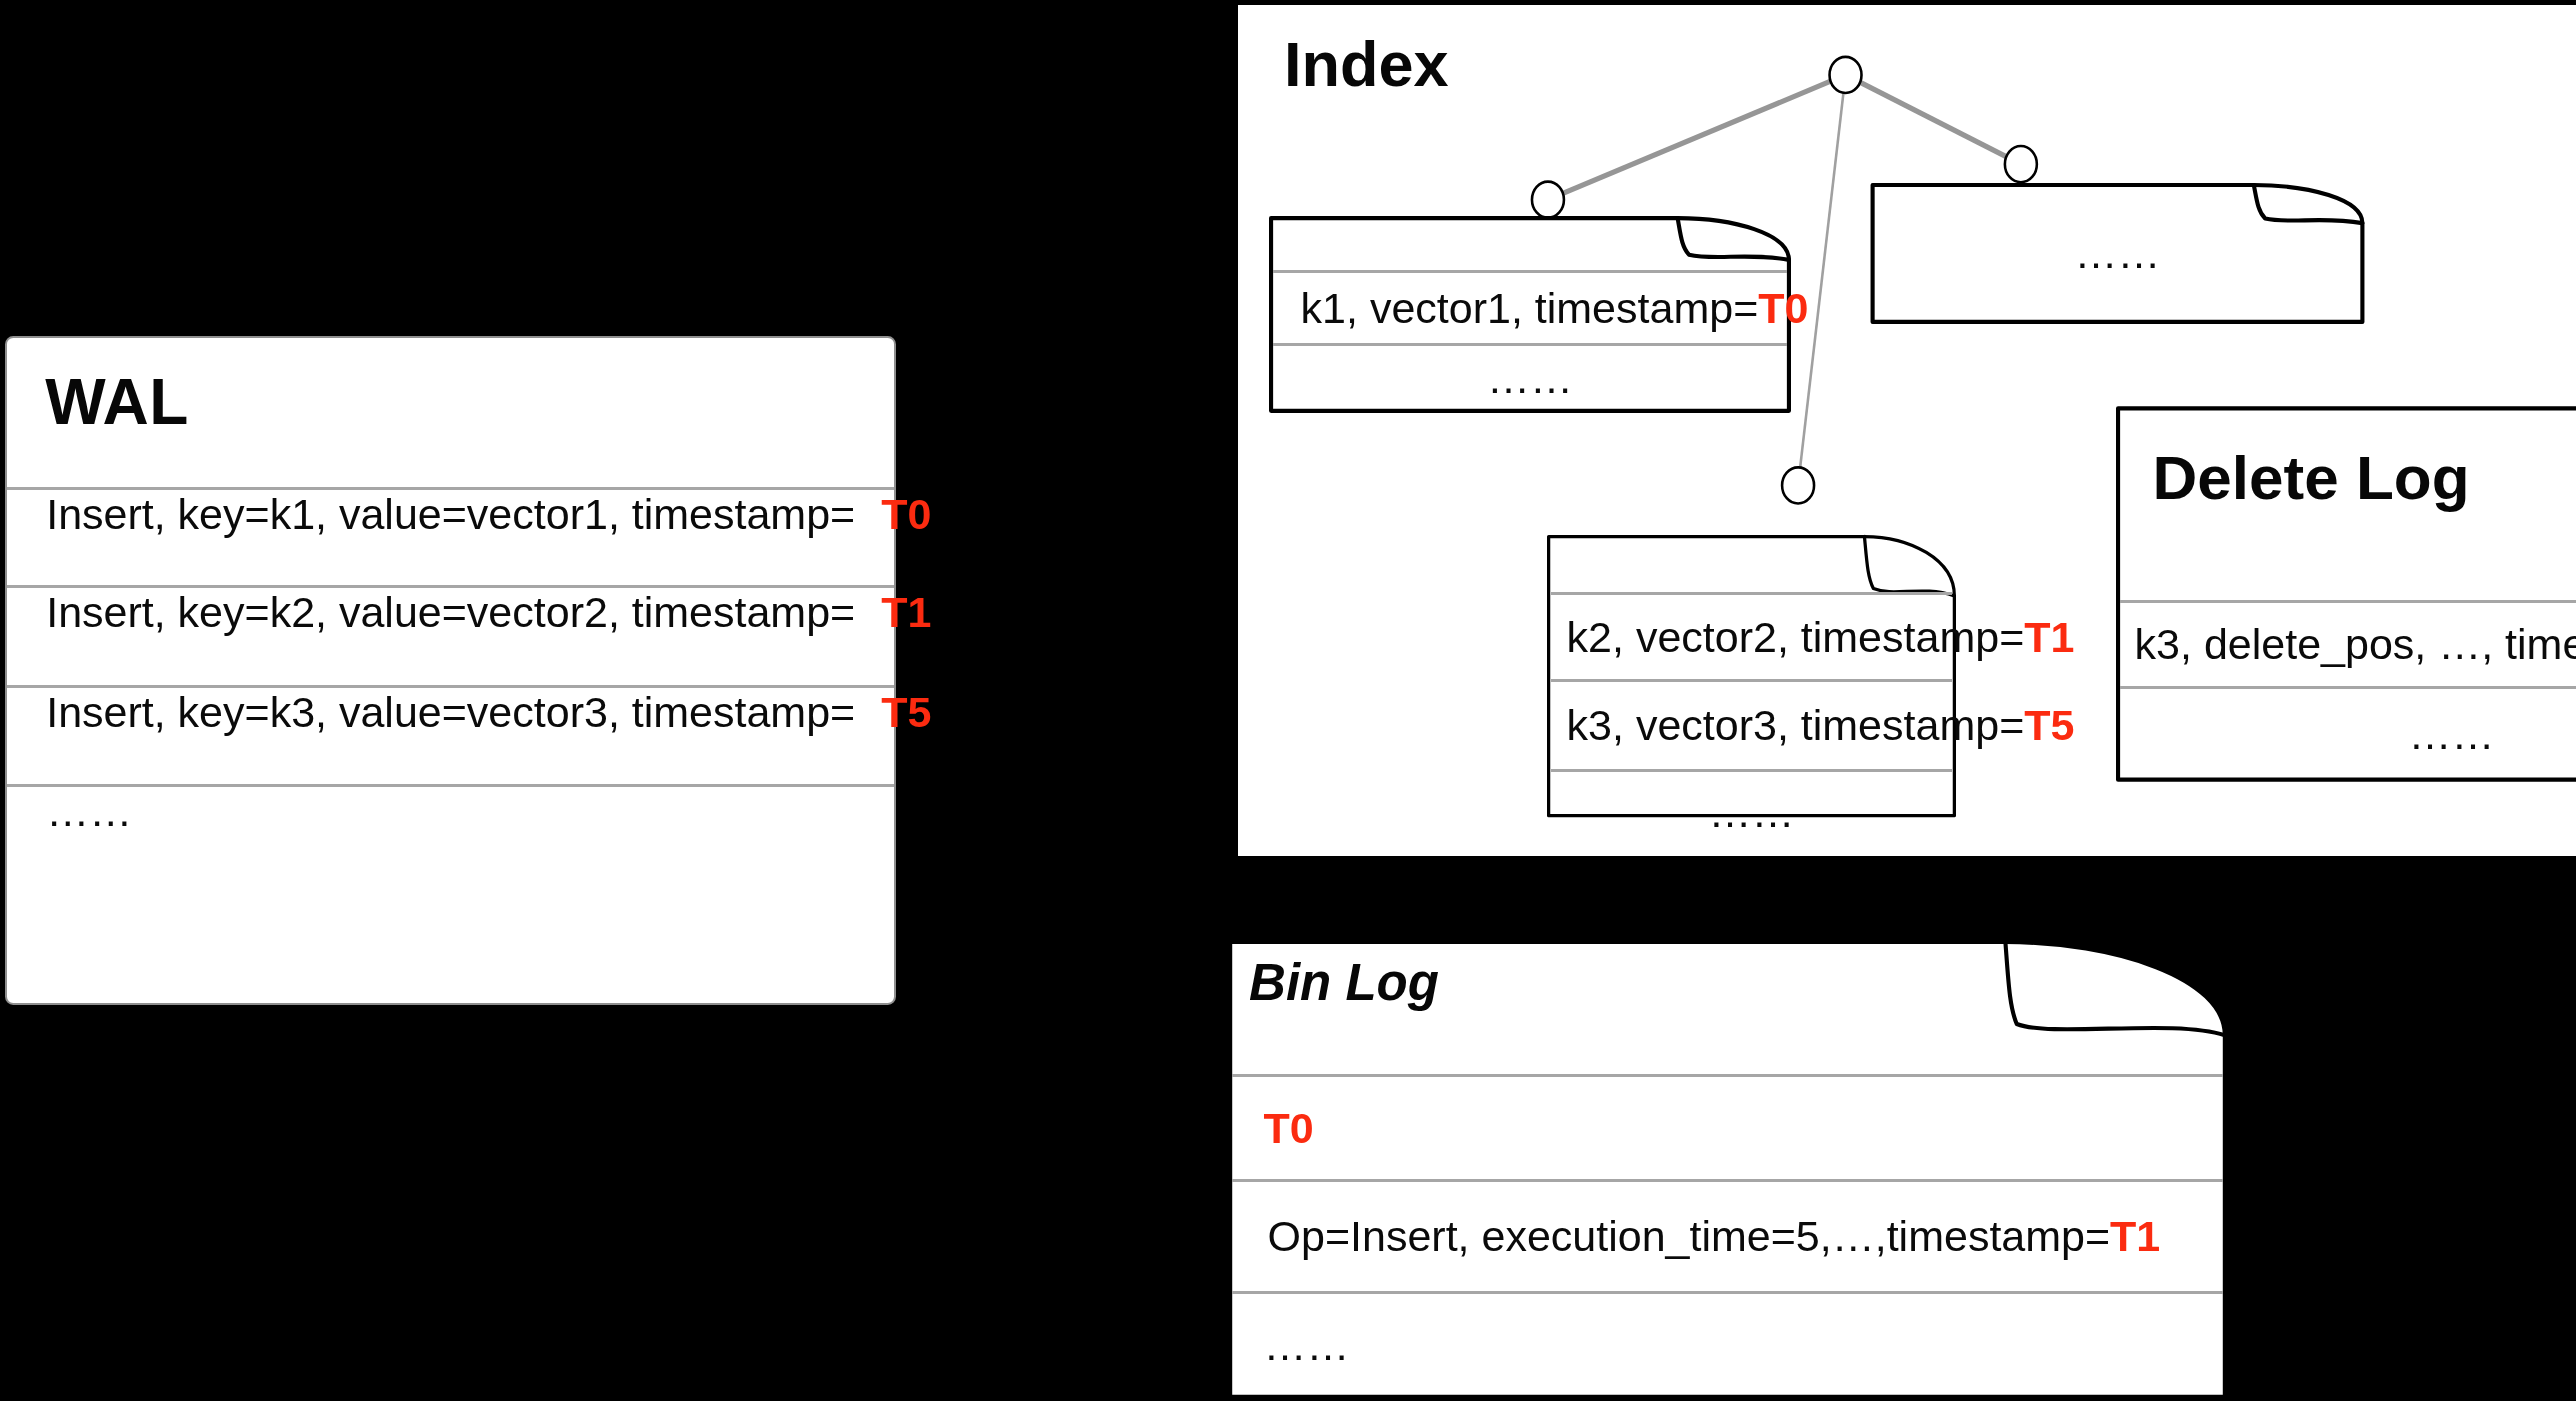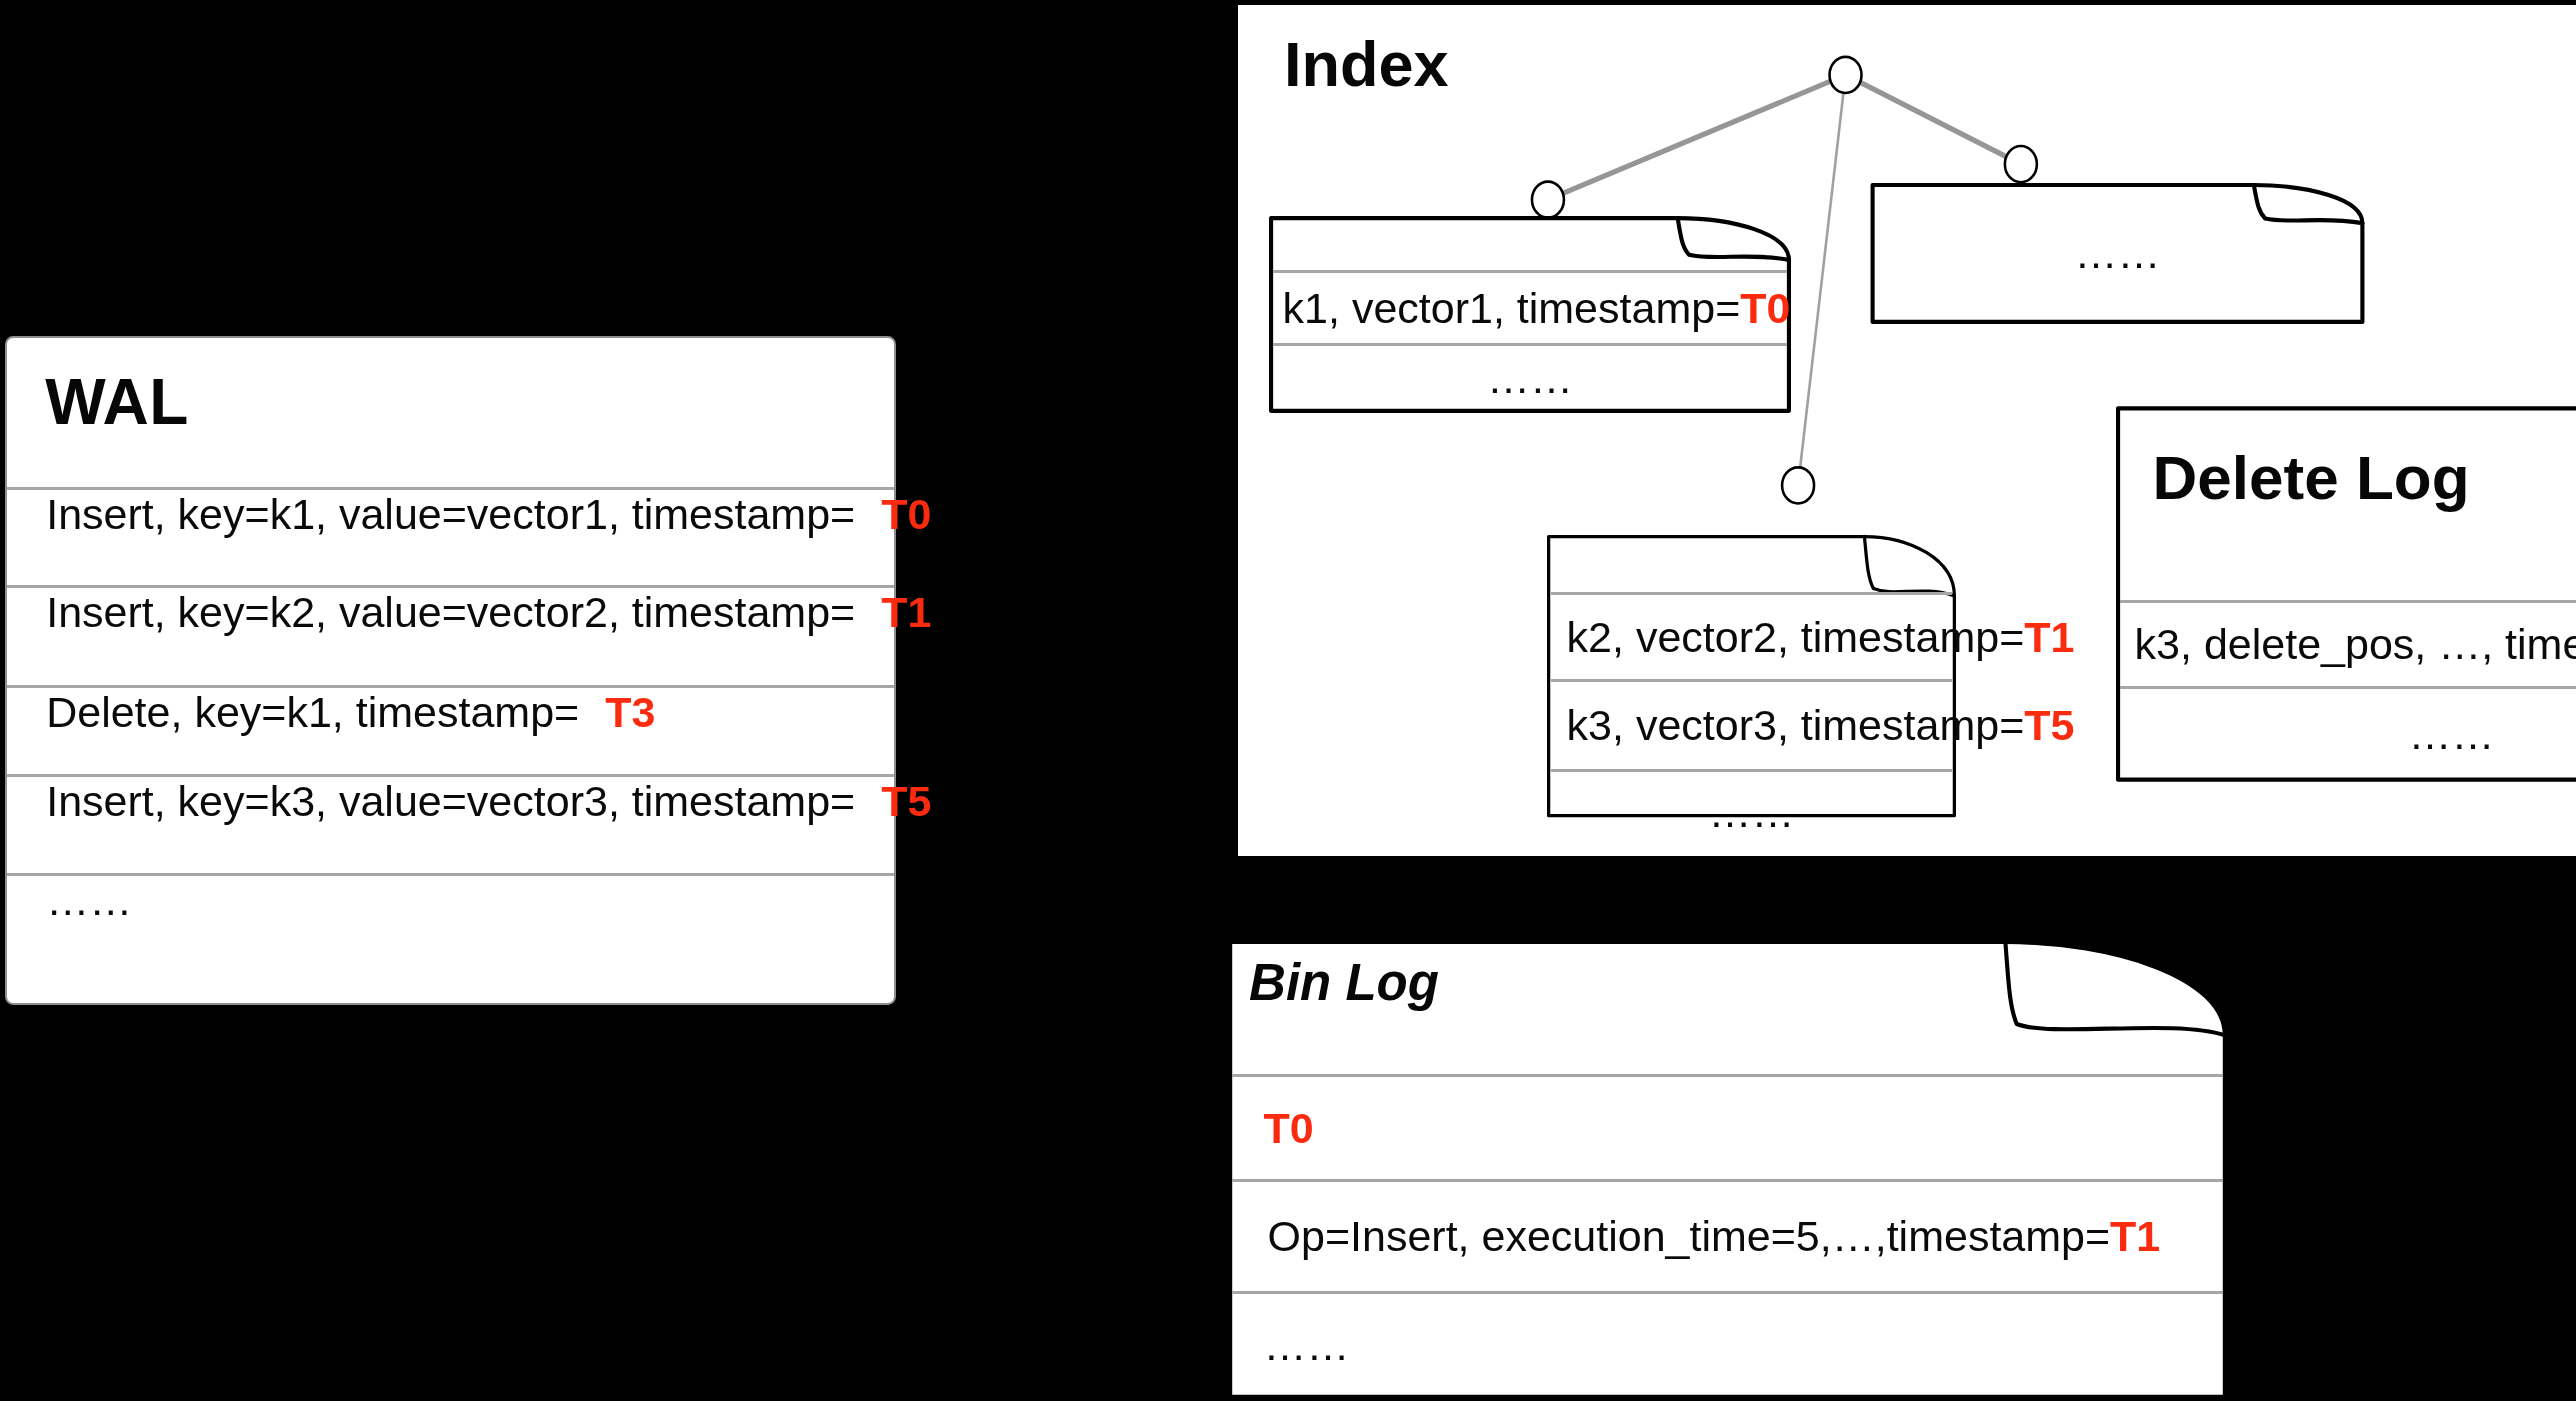--- a/index.html
+++ b/index.html
@@ -65,24 +65,20 @@
     <span class="big-title">WAL</span>
   </div>
   <div class="trow wal-r1">
     <span>Insert, key=k1, value=vector1, timestamp=</span>
       <span class="red">T0</span>
   </div>
   <div class="trow wal-r2">
     <span>Insert, key=k2, value=vector2, timestamp=</span>
       <span class="red">T1</span>
   </div>
-  <div class="trow wal-r3">
-    <span>Delete, key=k1, timestamp=</span>
-      <span class="red">T3</span>
-  </div>
   <div class="trow wal-r4">
     <span>Insert, key=k3, value=vector3, timestamp=</span>
       <span class="red">T5</span>
   </div>
   <div class="trow wal-r5">
     <span>……</span>
   </div>
 </div>
 
 <div class="index-panel">
@@ -99,21 +95,21 @@
 
   <span class="index-title">Index</span>
 
   <div class="doc" style="left:31px; top:211px; width:522px; height:198px;">
     <svg class="doc-outline" viewBox="0 0 1013 384">
       <path class="doc-body" d="M 4 378 L 4 4 L 793 4 C 901 4 1009 34 1009 85 L 1009 378 Z"></path>
       <path class="doc-flap" d="M 793 4 C 799 38 801 60 815 75 C 866 87 929 70 1009 85"></path>
     </svg>
     <div class="doc-content">
       <div class="doc-titlebar" style="height:52px;"></div>
-      <div class="doc-row" style="height:73px; padding-left:10px;">
+      <div class="doc-row" style="height:73px; padding-left:28px;">
         <span>k1, vector1, timestamp=</span>
           <span class="red">T0</span>
       </div>
       <div class="doc-row center grow">
         <span>……</span>
       </div>
     </div>
   </div>
 
   <div class="doc" style="left:632px; top:178px; width:495px; height:142px;">

